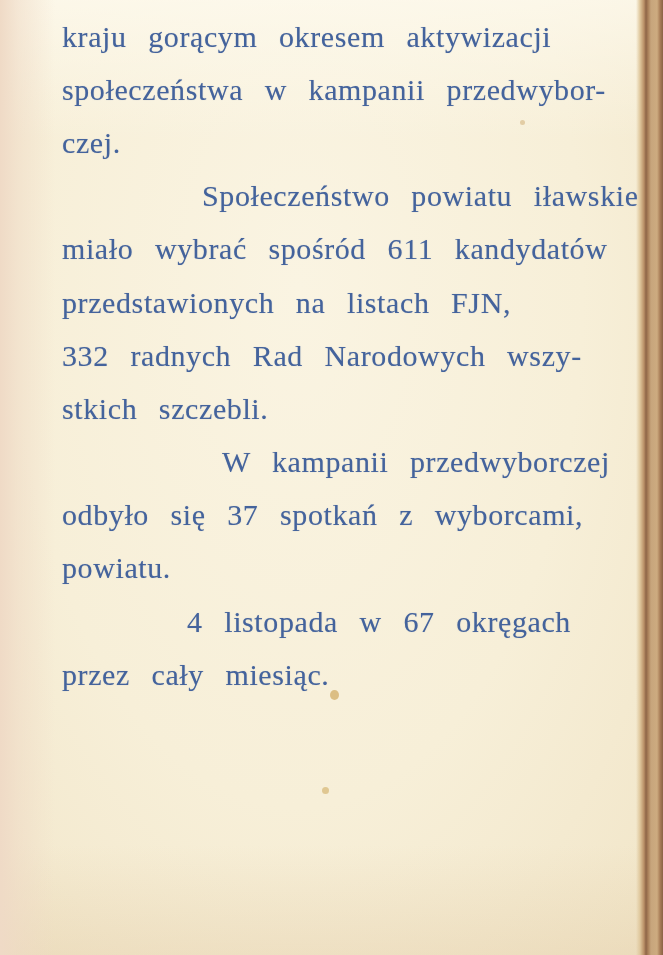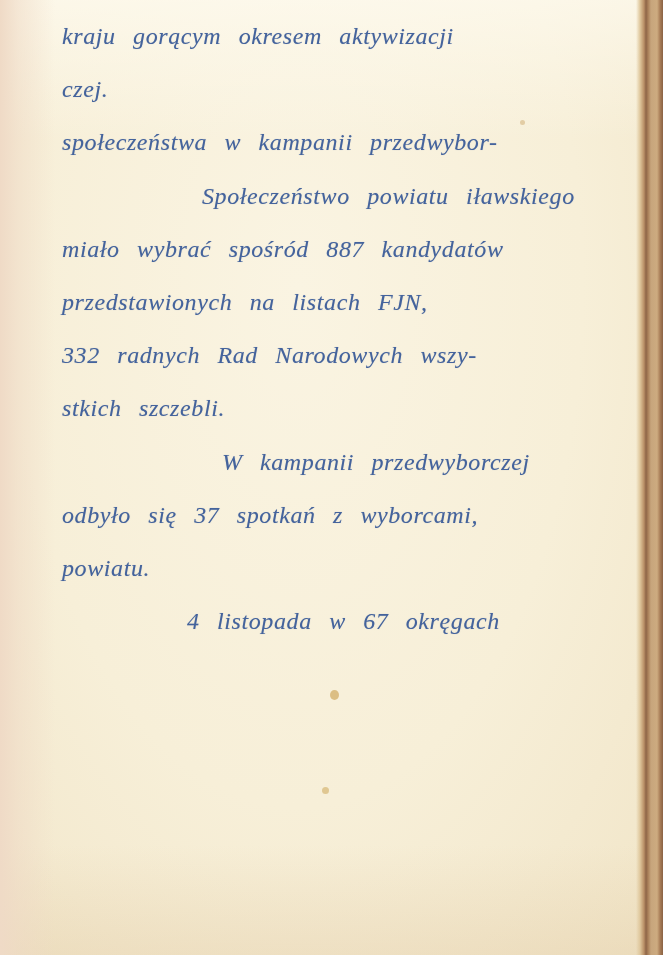--- a/index.html
+++ b/index.html
@@ -34,22 +34,21 @@
       #cdab80 21px,
       #a97e58 24px,
       #8a6244 27px);
   }
   .text-block {
     position: absolute;
     top: 10px;
     left: 62px;
     right: 27px;
     font-family: "Liberation Serif", "DejaVu Serif", serif;
-    font-style: italic;
-    font-size: 24px;
+    font-size: 30px;
     letter-spacing: 0.6px;
     word-spacing: 0.45em;
     color: #44639c;
     text-shadow: 0 0 1px rgba(68, 99, 156, 0.35);
   }
   .line {
     height: 53.2px;
     display: flex;
     align-items: center;
     white-space: nowrap;
@@ -67,31 +66,32 @@
   .speck-2 { left: 322px; top: 787px; width: 7px; height: 7px; background: rgba(196,150,60,0.45); }
   .speck-3 { left: 520px; top: 120px; width: 5px; height: 5px; background: rgba(205,170,110,0.5); }
 </style>
 </head>
 <body>
 
 <div class="page">
 
   <div class="text-block">
     <div class="line">kraju gorącym okresem aktywizacji</div>
+    <div class="line">społeczeństwa w kampanii przedwybor-</div>
     <div class="line">czej.</div>
-    <div class="line">społeczeństwa w kampanii przedwybor-</div>
     <div class="line indent-a">Społeczeństwo powiatu iławskiego</div>
-    <div class="line">miało wybrać spośród 887 kandydatów</div>
+    <div class="line">miało wybrać spośród 611 kandydatów</div>
     <div class="line">przedstawionych na listach FJN,</div>
     <div class="line">332 radnych Rad Narodowych wszy-</div>
     <div class="line">stkich szczebli.</div>
     <div class="line indent-b">W kampanii przedwyborczej</div>
     <div class="line">odbyło się 37 spotkań z wyborcami,</div>
     <div class="line">powiatu.</div>
     <div class="line indent-c">4 listopada w 67 okręgach</div>
+    <div class="line">przez cały miesiąc.</div>
   </div>
 
   <div class="speck speck-1"></div>
   <div class="speck speck-2"></div>
   <div class="speck speck-3"></div>
 
   <div class="page-edge"></div>
 </div>
 
 </body></html>

